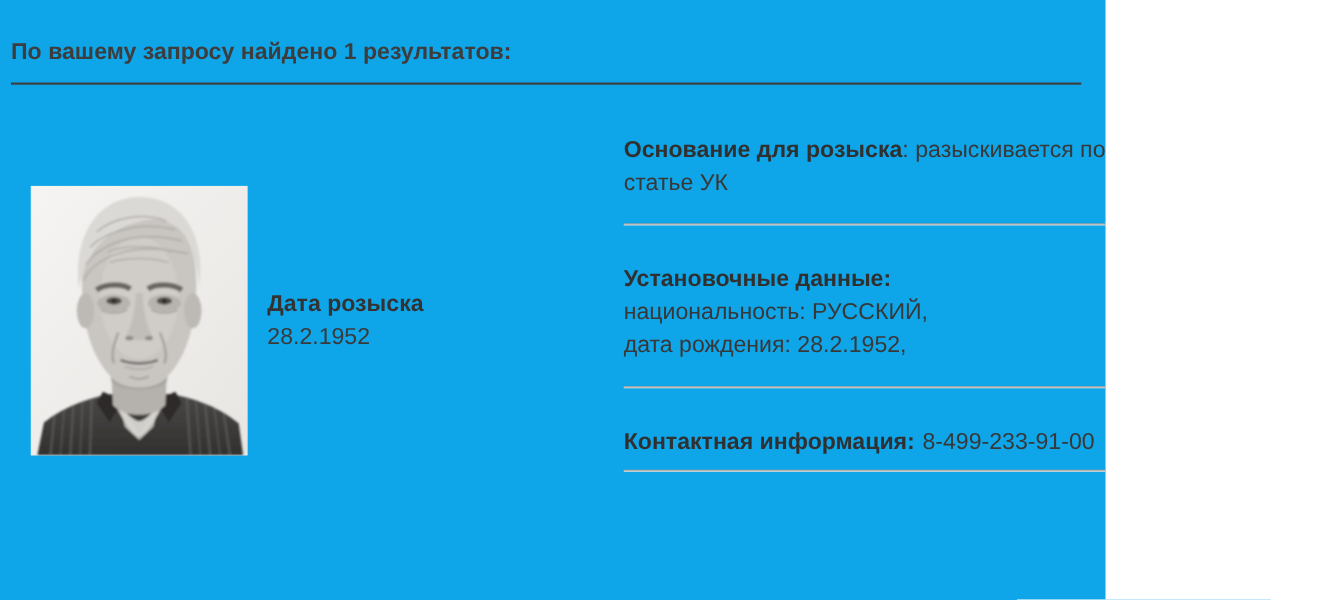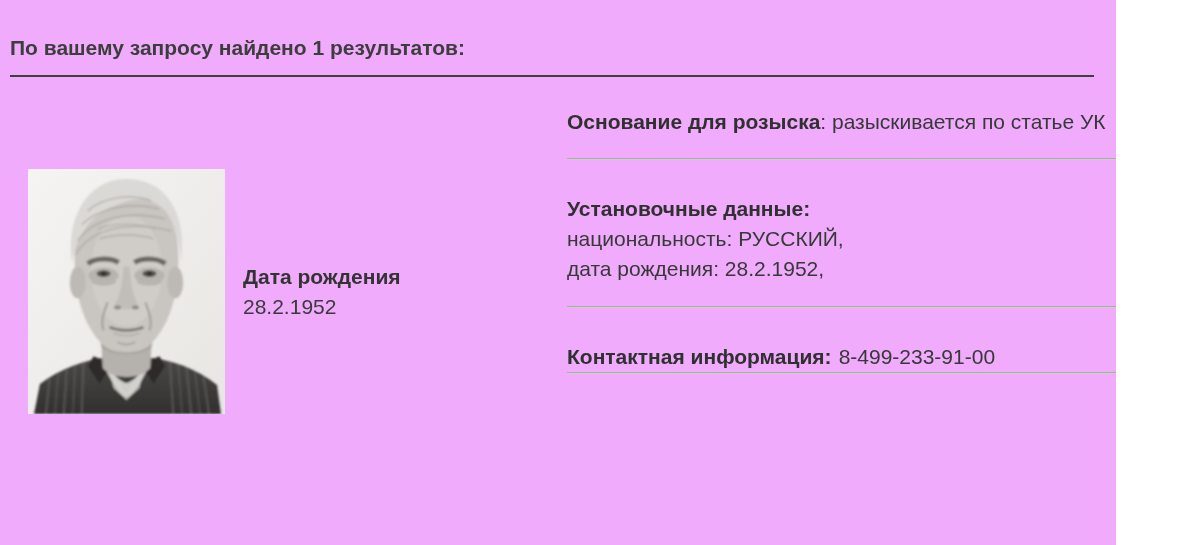--- a/index.html
+++ b/index.html
@@ -4,23 +4,23 @@
 <style>
   html, body {
     margin: 0;
     padding: 0;
     background: #ffffff;
     font-family: "Liberation Sans", sans-serif;
     color: #363636;
   }
   .page {
     position: relative;
-    width: 1116px;
+    width: 1005px;
     height: 545px;
-    background: #f0abfc;
+    background: #0ea5e9;
     overflow: hidden;
   }
   .results-header {
     margin: 36px 22px 0 10px;
     font-size: 21px;
     line-height: 24px;
     font-weight: bold;
     color: #3d3d3d;
   }
   .divider-dark {
@@ -52,25 +52,26 @@
   .photo-frame svg { display: block; width: 100%; height: 100%; }
   .photo-caption { font-size: 21px; line-height: 30px; }
   .photo-caption .cap-label { font-weight: bold; color: #333333; }
   .photo-caption .cap-value { color: #3a3a3a; }
   .right-col {
     width: 590px;
     box-sizing: border-box;
     font-size: 21px;
     line-height: 30px;
     color: #383838;
+    margin-top: 15px;
   }
   .section { margin: 0; }
   .section.reason { padding-bottom: 21px; }
   .section.details { margin-top: 34px; padding-bottom: 22px; }
-  .section.contact { margin-top: 34px; }
+  .section.contact { margin-top: 34px; padding-bottom: 10px; }
   .section b { color: #303030; }
   .divider-light {
     height: 2px;
     border: 0;
     background: linear-gradient(#9a9a9a, #dedede);
   }
   .contact-value { margin-left: 7px; }
 </style>
 </head>
 <body>
@@ -171,21 +172,21 @@
             <path d="M86 165 C94 168 104 168 112 165" stroke="#b1ada9" stroke-width="1.5" fill="none"></path>
 
             <path d="M90 174 C96 177 102 177 108 174" stroke="#a8a4a0" stroke-width="1.8" fill="none"></path>
             <path d="M70 60 C85 54 113 54 128 60" stroke="#b2aeaa" stroke-width="1.4" fill="none"></path>
             <path d="M72 70 C87 65 111 65 126 70" stroke="#b2aeaa" stroke-width="1.4" fill="none"></path>
           </g>
         </svg>
       </div>
 
       <div class="photo-caption">
-        <div class="cap-label">Дата рождения</div>
+        <div class="cap-label">Дата розыска</div>
         <div class="cap-value">28.2.1952</div>
       </div>
     </div>
 
     <div class="right-col">
 
       <div class="section reason">
         <b>Основание для розыска</b><span>: разыскивается по статье УК</span>
       </div>
       <div class="divider-light"></div>

